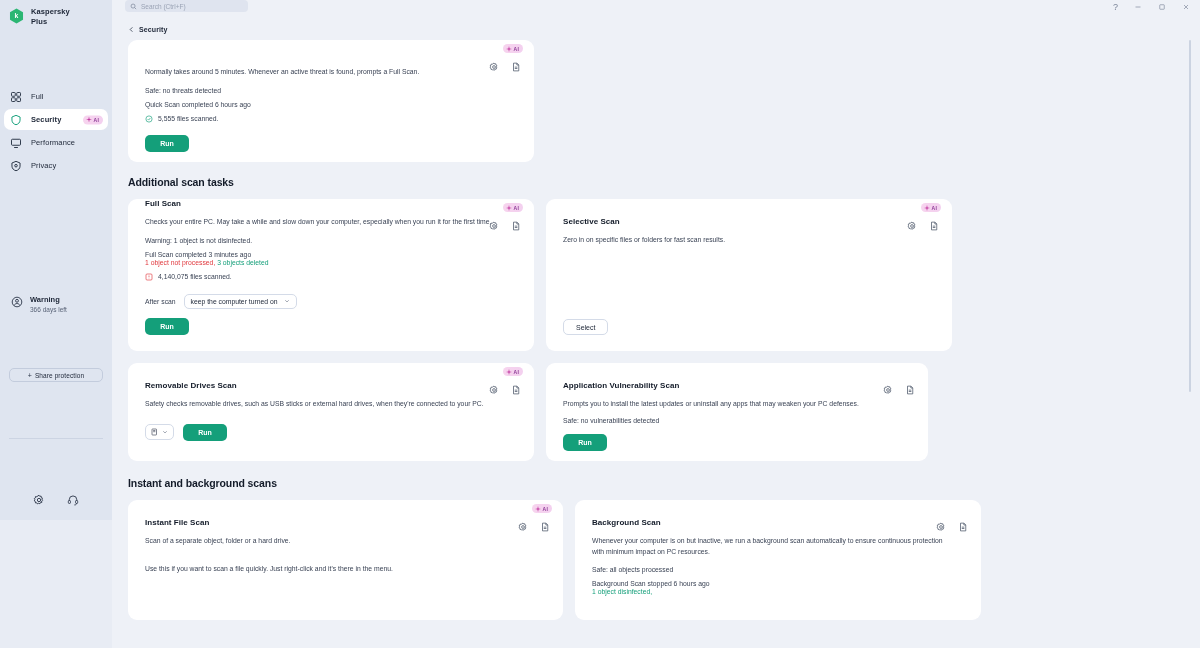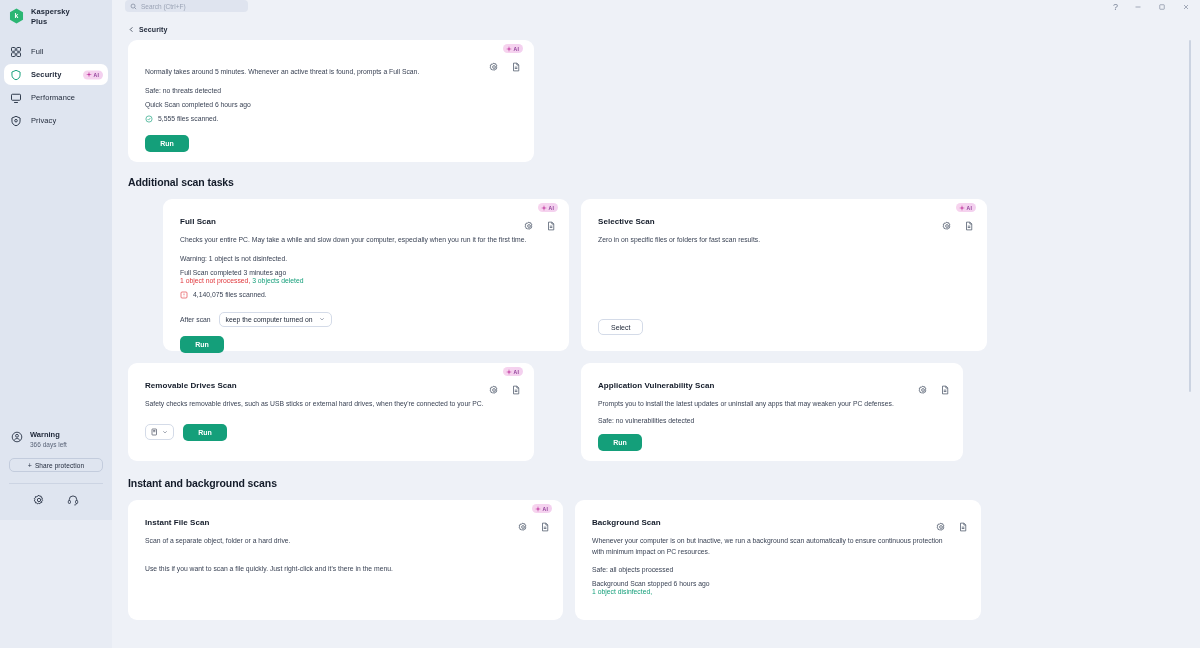--- a/index.html
+++ b/index.html
@@ -9,21 +9,21 @@
     background: #e8ecf4;
     overflow: hidden;
   }
   body { position: relative; }
 
   
   .sidebar {
     position: absolute; left: 0; top: 0;
     width: 112px; height: 520px;
     background: #dfe5f0;
-    display: flex; flex-direction: column;
+    display: flex; flex-direction: column; gap: 45px;
   }
   .brand { display: flex; align-items: flex-start; gap: 7px; padding: 7px 0 0 9px; }
   .brand-logo { width: 15px; height: 16px; flex: none; margin-top: 1px; }
   .brand-text { font-size: 7.5px; font-weight: 700; color: #1c2536; line-height: 1.35; letter-spacing: .1px; }
 
   .nav { margin-top: 14px; display: flex; flex-direction: column; gap: 2px; }
   .nav-item {
     display: flex; align-items: center; gap: 9px;
     height: 21px; margin: 0 4px; padding: 0 6px;
     border-radius: 7px; position: relative;
@@ -318,21 +318,21 @@
       </div>
     </div>
 
     <div style="padding-top:14px;">
       <div class="section-title">Additional scan tasks</div>
 
       <div class="grid" style="padding-top:11px;">
 
         <div class="col">
 
-          <div class="card" style="width:406px;height:152px;padding-top:18px;margin-left:35px;">
+          <div class="card" style="width:406px;height:152px;padding-top:0;">
             <span class="card-ai">
               <svg class="spark" viewBox="0 0 12 12" fill="currentColor">
                   <path d="M6 0 L7.1 4.9 L12 6 L7.1 7.1 L6 12 L4.9 7.1 L0 6 L4.9 4.9 Z"></path>
                 </svg>
               <span class="txt">AI</span>
             </span>
             <div class="card-ico-row" style="top:22px;">
               <svg viewBox="0 0 16 16" fill="none" stroke="currentColor" stroke-width="1.2">
                 <circle cx="8" cy="8" r="2.2"></circle>
                   <path d="M8 1.6 L9 3.1 L10.8 2.8 L11 4.6 L12.6 5.3 L11.8 6.9 L12.9 8.3 L11.5 9.4 L11.8 11.2 L10 11.4 L9.2 13 L7.6 12.3 L6.1 13.2 L5.1 11.8 L3.3 11.9 L3.2 10.1 L1.7 9.2 L2.5 7.6 L1.7 6.1 L3.2 5.2 L3.3 3.4 L5.1 3.6 Z"></path>

